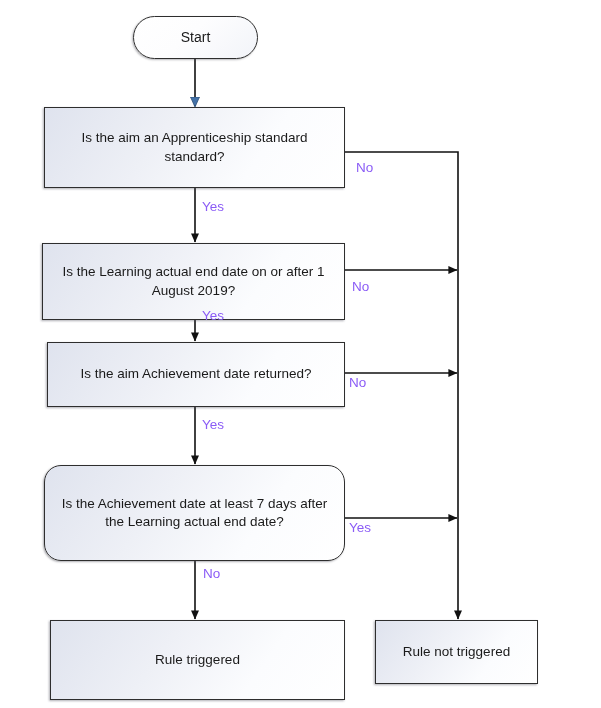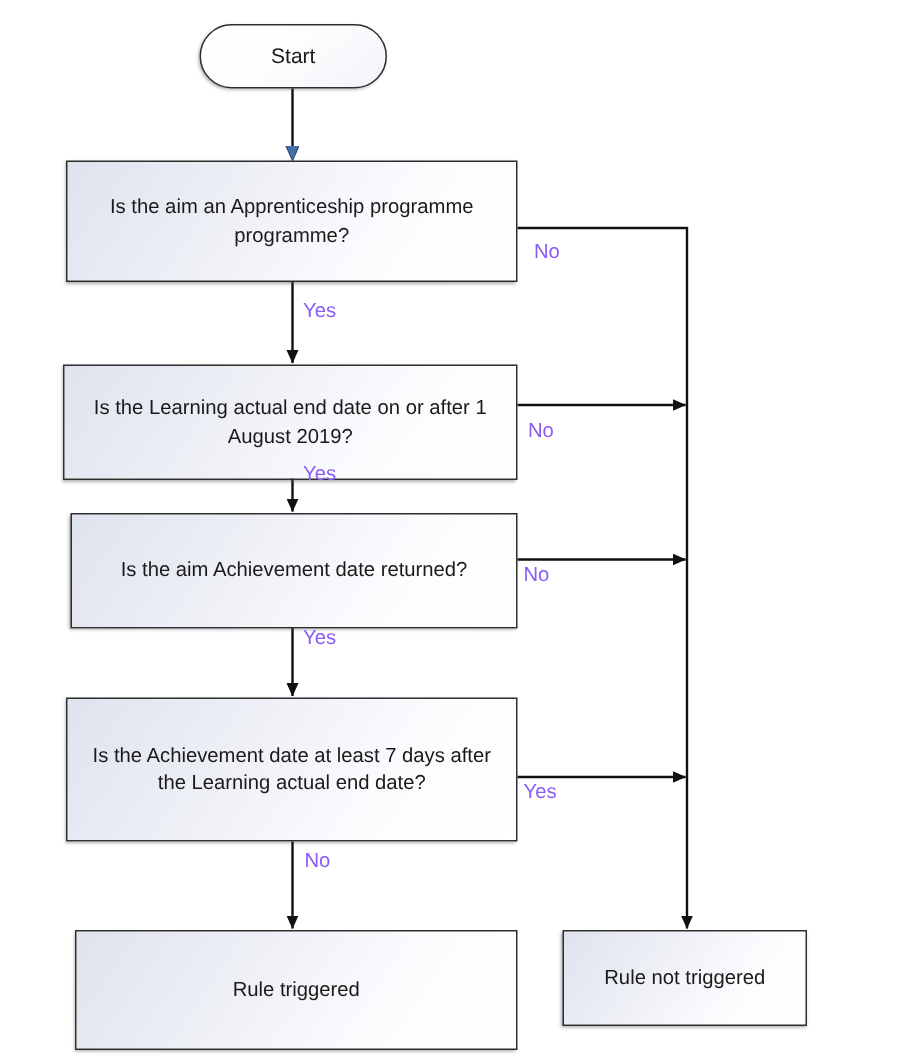--- a/index.html
+++ b/index.html
@@ -94,32 +94,32 @@
     <path d="M345,373 L457,373" stroke="#111111" stroke-width="1.6" fill="none" marker-end="url(#arrowBlack)"></path>
 
     <path d="M345,518 L457,518" stroke="#111111" stroke-width="1.6" fill="none" marker-end="url(#arrowBlack)"></path>
   </svg>
 
   <div class="node start" style="left:133px; top:16px; width:125px; height:43px;">
     <span class="txt">Start</span>
   </div>
 
   <div class="node" style="left:44px; top:107px; width:301px; height:81px;">
-    <span class="txt">Is the aim an Apprenticeship programme programme?</span>
+    <span class="txt">Is the aim an Apprenticeship standard standard?</span>
   </div>
 
   <div class="node" style="left:42px; top:243px; width:303px; height:77px;">
     <span class="txt">Is the Learning actual end date on or after 1 August 2019?</span>
   </div>
 
-  <div class="node" style="left:47px; top:342px; width:298px; height:77px;">
+  <div class="node" style="left:47px; top:342px; width:298px; height:65px;">
     <span class="txt">Is the aim Achievement date returned?</span>
   </div>
 
-  <div class="node" style="left:44px; top:465px; width:301px; height:96px;">
+  <div class="node" style="left:44px; top:465px; width:301px; height:96px;border-radius:17px;">
     <span class="txt">Is the Achievement date at least 7 days after the Learning actual end date?</span>
   </div>
 
   <div class="node terminal" style="left:50px; top:620px; width:295px; height:80px;">
     <span class="txt">Rule triggered</span>
   </div>
 
   <div class="node terminal" style="left:375px; top:620px; width:163px; height:64px;">
     <span class="txt">Rule not triggered</span>
   </div>

